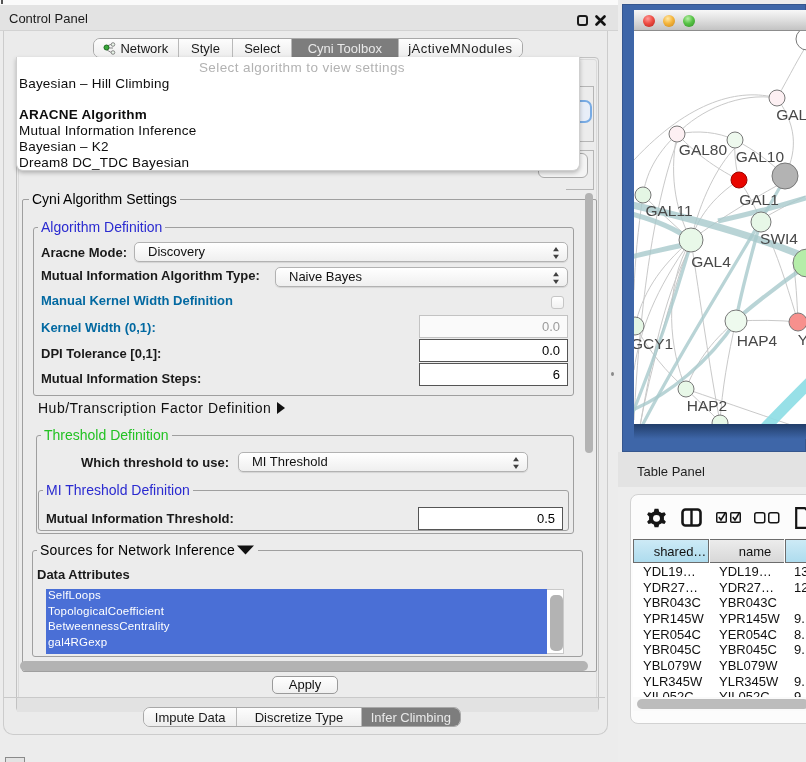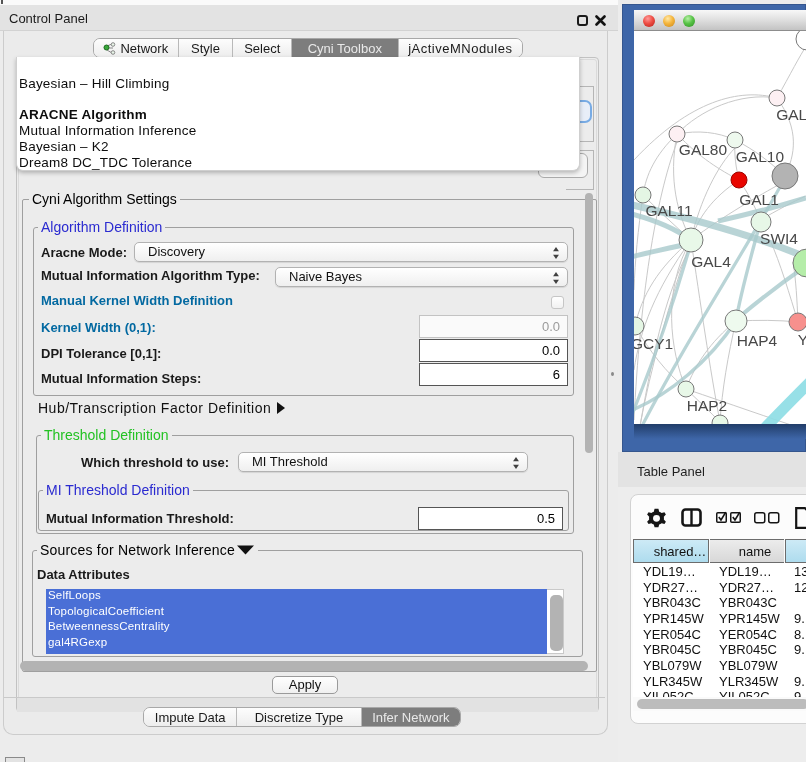--- a/index.html
+++ b/index.html
@@ -167,29 +167,30 @@
 
 <div class="sbthumb" style="left:585px;top:193px;width:8px;height:260px;"></div>
 
 <div id="apply">Apply</div>
 <div class="abs" style="left:4px;top:697px;width:601px;height:1px;background:#c9c9c9;"></div>
 <div class="abs" style="left:17px;top:698px;width:581px;height:14px;background:#e2e2e2;"></div>
 
 <div class="tabstrip" style="left:143px;top:707px;width:318px;height:20px;">
   <div class="tab" style="width:94px;">Impute Data</div>
   <div class="tab" style="width:125px;">Discretize Type</div>
-  <div class="tab sel" style="width:99px;">Infer Network</div>
+  <div class="tab sel" style="width:99px;">Infer Climbing</div>
 </div>
 
 <div id="popup">
+  <div class="hint">Select algorithm to view settings</div>
   <div class="it" style="top:19px;">Bayesian – Hill Climbing</div>
   <div class="it b" style="top:50px;">ARACNE Algorithm</div>
   <div class="it" style="top:66px;">Mutual Information Inference</div>
   <div class="it" style="top:82px;">Bayesian – K2</div>
-  <div class="it" style="top:98px;">Dream8 DC_TDC Tolerance</div>
+  <div class="it" style="top:98px;">Dream8 DC_TDC Bayesian</div>
 </div>
 
 <div class="abs" style="left:611px;top:372px;width:3px;height:4px;background:#8a8a8a;border-radius:50%;"></div>
 
 <div id="net">
   <div id="net-title">
     <div class="tl" style="left:9px;background:radial-gradient(circle at 40% 30%, #ff9a9a, #ee4e44 45%, #b61e17);"></div>
     <div class="tl" style="left:29px;background:radial-gradient(circle at 40% 30%, #ffe9a8, #f5b53c 45%, #c8851a);"></div>
     <div class="tl" style="left:49px;background:radial-gradient(circle at 40% 30%, #b8f0a8, #58c347 45%, #2e8f22);"></div>
   </div>

